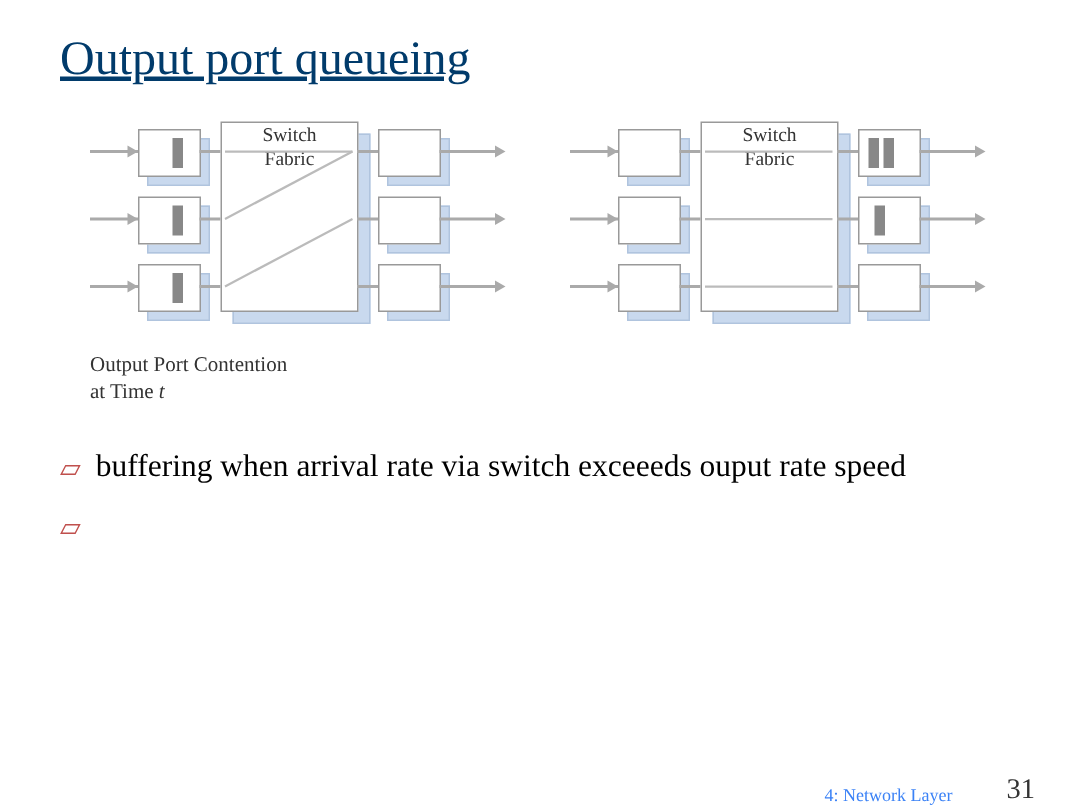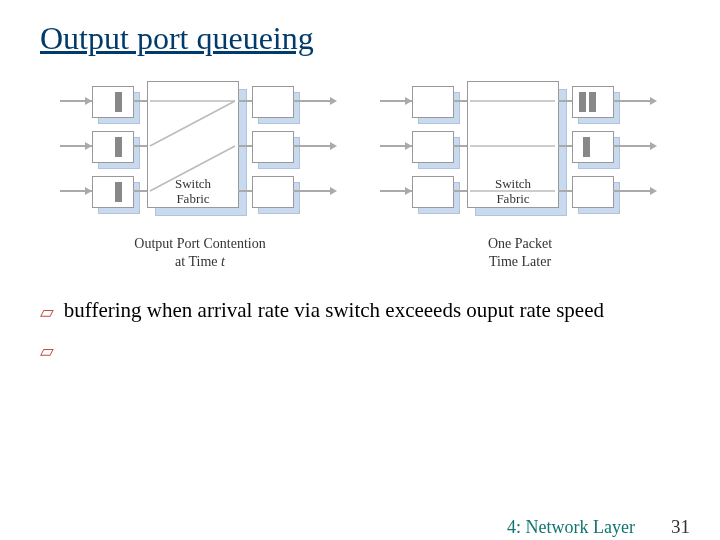--- a/index.html
+++ b/index.html
@@ -4,33 +4,33 @@
 <style>
   body{margin:0;padding:0;background:#fff;font-family:Georgia,'Times New Roman',serif;width:720px;height:540px;position:relative;overflow:hidden}
   .slide{padding:20px 40px 0 40px;position:relative;height:100%}
   .title{font-size:32px;color:#013b6b;text-decoration:underline;font-weight:normal;margin:0 0 20px 0;font-family:'Comic Sans MS','Segoe Script',cursive}
   .diagrams{display:flex;gap:40px;justify-content:center;margin:10px 0 25px 0}
   .diagram{position:relative;width:280px}
   .schematic{position:relative;width:280px;height:150px}
   .shadow{position:absolute;background:#c9d9ee;border:1px solid #b0c4de}
   .fabric-shadow{left:95px;top:12px;width:90px;height:125px}
   .port-shadow{width:40px;height:30px}
-  .fabric{position:absolute;left:87px;top:4px;width:90px;height:125px;background:#fff;border:1px solid #999;display:flex;align-items:flex-end;justify-content:center;text-align:center;font-size:13px;color:#333;line-height:1.2}
+  .fabric{position:absolute;left:87px;top:4px;width:90px;height:125px;background:#fff;border:1px solid #999;display:flex;align-items:flex-start;justify-content:center;text-align:center;font-size:13px;color:#333;line-height:1.2}
   .port{position:absolute;width:40px;height:30px;background:#fff;border:1px solid #999}
   .queue{position:absolute;width:7px;height:20px;background:#888;top:5px}
   .line{position:absolute;background:#aaa;height:2px}
   .arrow{position:absolute;width:0;height:0;border-top:4px solid transparent;border-bottom:4px solid transparent;border-left:7px solid #aaa}
-  .caption{text-align:center;font-size:14px;color:#333;margin-top:8px;line-height:1.3}
+  .caption{text-align:left;font-size:14px;color:#333;margin-top:8px;line-height:1.3}
   .caption .t{font-style:italic;font-family:'Times New Roman',serif}
   .bullets{margin-top:10px}
   .bullet{display:flex;align-items:flex-start;margin-bottom:10px;font-family:'Comic Sans MS','Segoe Script',cursive;font-size:21px;line-height:1.35}
   .bullet .marker{color:#c0504d;font-size:18px;margin-right:10px;margin-top:4px}
   .italic{font-style:italic}
   .footer-right{position:absolute;bottom:22px;right:30px;font-size:19px;color:#333;font-family:'Comic Sans MS',cursive}
-  .footer-left{position:absolute;bottom:22px;right:85px;font-size:18px;color:#0f766e;font-family:'Comic Sans MS',cursive}
+  .footer-left{position:absolute;bottom:22px;right:85px;font-size:12px;color:#3b82f6;font-family:'Comic Sans MS',cursive}
   svg.route{position:absolute;left:0;top:0;width:280px;height:150px;pointer-events:none}
 </style>
 </head>
 <body>
 
 <div class="slide">
   <h1 class="title">Output port queueing</h1>
 
   <div class="diagrams">
 
@@ -147,22 +147,20 @@
         <div class="arrow" style="left:270px;top:65px"></div>
         <div class="line" style="left:233px;top:113px;width:40px"></div>
         <div class="arrow" style="left:270px;top:110px"></div>
 
         <svg class="route">
           <line x1="90" y1="24" x2="175" y2="24" stroke="#bbb" stroke-width="1.5"></line>
           <line x1="90" y1="69" x2="175" y2="69" stroke="#bbb" stroke-width="1.5"></line>
           <line x1="90" y1="114" x2="175" y2="114" stroke="#bbb" stroke-width="1.5"></line>
         </svg>
       </div>
-      <div class="caption" style="white-space:pre-line">One Packet
-Time Later</div>
     </div>
 
   </div>
 
   <div class="bullets">
     <div class="bullet">
       <span class="marker">▱</span>
       <span>buffering when arrival rate via switch exceeeds ouput rate speed</span>
     </div>
     <div class="bullet">

